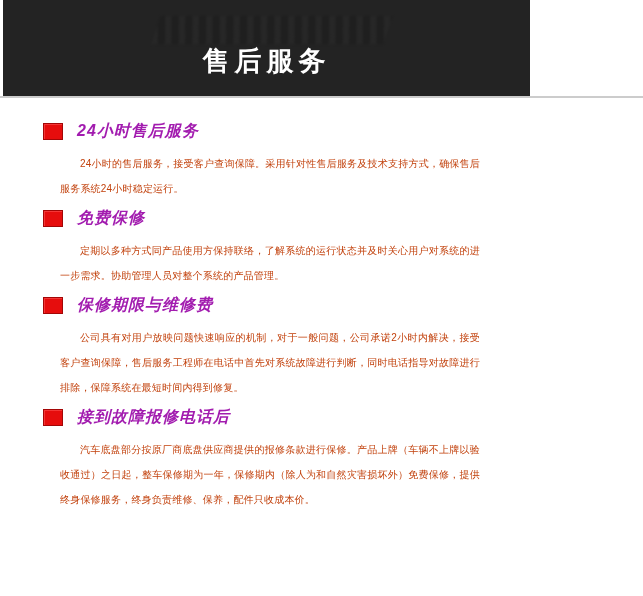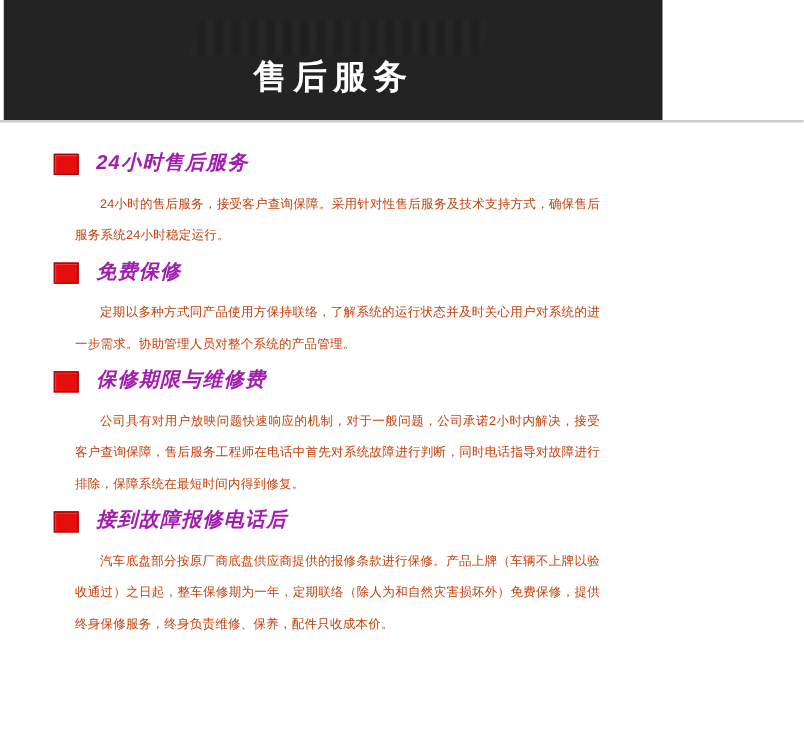--- a/index.html
+++ b/index.html
@@ -109,17 +109,17 @@
         <h2>保修期限与维修费</h2>
       </div>
       <p>公司具有对用户放映问题快速响应的机制，对于一般问题，公司承诺2小时内解决，接受客户查询保障，售后服务工程师在电话中首先对系统故障进行判断，同时电话指导对故障进行排除，保障系统在最短时间内得到修复。</p>
     </section>
 
     <section>
       <div class="sec-head">
         <span class="bullet"></span>
         <h2>接到故障报修电话后</h2>
       </div>
-      <p>汽车底盘部分按原厂商底盘供应商提供的报修条款进行保修。产品上牌（车辆不上牌以验收通过）之日起，整车保修期为一年，定期联络（除人为和自然灾害损坏外）免费保修，提供终身保修服务，终身负责维修、保养，配件只收成本价。</p>
+      <p>汽车底盘部分按原厂商底盘供应商提供的报修条款进行保修。产品上牌（车辆不上牌以验收通过）之日起，整车保修期为一年，保修期内（除人为和自然灾害损坏外）免费保修，提供终身保修服务，终身负责维修、保养，配件只收成本价。</p>
     </section>
 
   </main>
 </div>
 
 </body></html>

